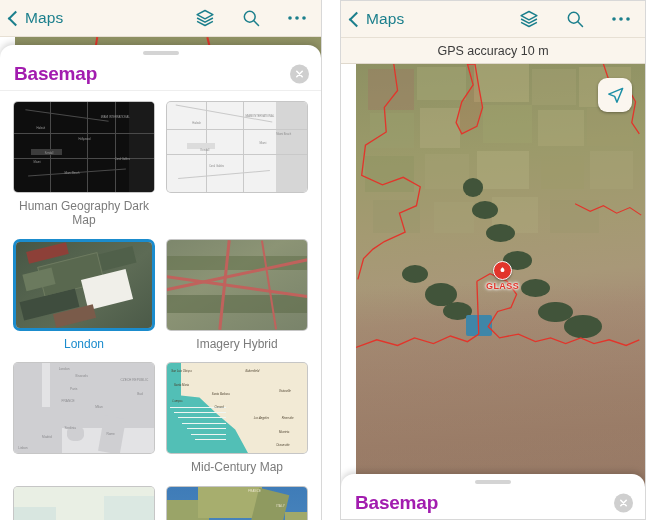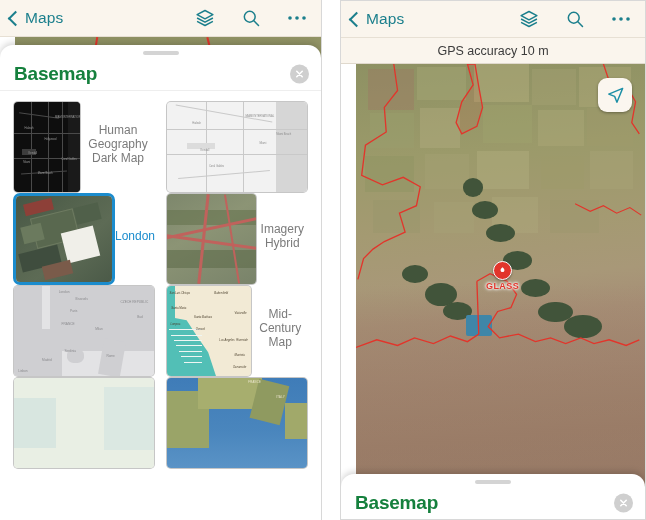--- a/index.html
+++ b/index.html
@@ -52,28 +52,28 @@
   .marker-label{margin-top:1px;font-size:9px;font-weight:bold;color:#e2352b;
                 letter-spacing:.4px;text-shadow:0 0 2px #fff,0 0 3px #fff,0 0 4px #fff;}
 
   
   .sheet{position:absolute;left:0;right:0;background:#fff;border-radius:13px 13px 0 0;
          box-shadow:0 -2px 7px rgba(0,0,0,.18);overflow:hidden;}
   .sheet.expanded{top:45px;bottom:0;}
   .sheet.collapsed{bottom:0;height:45px;}
   .grabber{width:36px;height:4px;border-radius:2px;background:#d4d4d4;margin:6px auto 0;}
   .sheet-head{position:relative;height:38px;display:flex;align-items:center;padding:0 14px;}
-  .sheet-title{font-size:19px;font-weight:bold;color:#15803d;letter-spacing:-.2px;}
+  .sheet-title{font-size:19px;font-weight:bold;color:#a21caf;letter-spacing:-.2px;}
   .close-btn{position:absolute;right:12px;top:50%;transform:translateY(-50%);width:19px;height:19px;
              border-radius:50%;background:#cfcfcf;display:flex;align-items:center;justify-content:center;
              cursor:pointer;}
   .sheet-body{position:absolute;top:45px;left:0;right:0;bottom:0;overflow:hidden;
               border-top:1px solid #eeeeee;}
   .grid{display:grid;grid-template-columns:1fr 1fr;column-gap:11px;row-gap:0;padding:10px 13px 0;}
-  .cell{display:flex;flex-direction:row;align-items:center;cursor:pointer;justify-content:center;}
+  .cell{display:flex;flex-direction:column;align-items:center;cursor:pointer;}
   .thumb{width:100%;height:92px;border-radius:5px;overflow:hidden;position:relative;
          box-sizing:border-box;border:1px solid rgba(0,0,0,.10);background:#ddd;}
   .cell.sel .thumb{border:3px solid #1b8ccd;border-radius:7px;}
   .cell-label{font-size:12px;color:#7b7b7b;margin:7px 0 11px;text-align:center;line-height:1.15;}
   .cell.sel .cell-label{color:#1b8ccd;}
 
   
   .t-dark{background:#0e0e0e;}
   .t-dark .rd{position:absolute;background:#4a4a4a;}
   .t-dark .wtr{position:absolute;background:#1a1a1a;}

